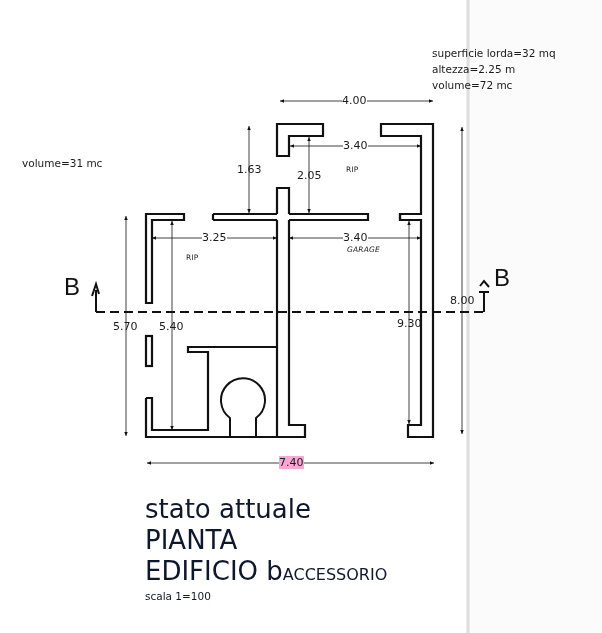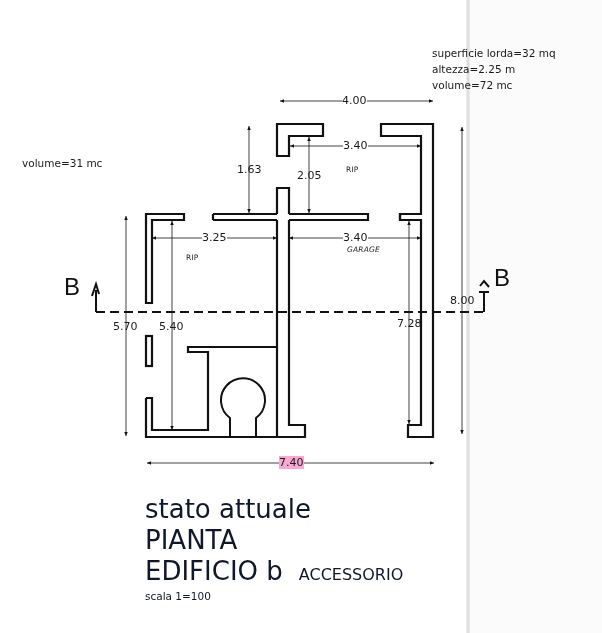--- a/index.html
+++ b/index.html
@@ -68,21 +68,21 @@
       top: 494px;
       color: #0f172a;
     }
     .t1, .t2, .t3 {
       font-size: 26px;
       line-height: 31px;
       white-space: nowrap;
     }
     .t3 .sub {
       font-size: 16px;
-      margin-left: 16px;
+      margin-left: 0;
     }
     .scale {
       font-size: 10.5px;
     }
   </style>
 </head>
 <body>
 
 <div class="page-right"></div>
 <div class="page-edge"></div>
@@ -151,21 +151,21 @@
 
 <div class="dim" style="left:342px; top:94px; background:#fff;">4.00</div>
 <div class="dim" style="left:343px; top:139px; background:#fff;">3.40</div>
 <div class="dim" style="left:237px; top:163px;">1.63</div>
 <div class="dim" style="left:297px; top:169px;">2.05</div>
 <div class="dim" style="left:202px; top:231px; background:#fff;">3.25</div>
 <div class="dim" style="left:343px; top:231px; background:#fff;">3.40</div>
 <div class="dim" style="left:450px; top:274px;margin-top:20px;">8.00</div>
 <div class="dim" style="left:113px; top:320px;">5.70</div>
 <div class="dim" style="left:159px; top:320px;">5.40</div>
-<div class="dim" style="left:397px; top:317px;">7.28</div>
+<div class="dim" style="left:397px; top:317px;">9.30</div>
 <div class="dim" style="left:279px; top:456px; background:#f9a8d4;">7.40</div>
 
 <div class="room" style="left:346px; top:165px;">RIP</div>
 <div class="room" style="left:186px; top:253px;">RIP</div>
 <div class="room" style="left:347px; top:245px;font-style:italic;">GARAGE</div>
 
 <div class="section-letter" style="left:64px; top:273px;">B</div>
 <div class="section-letter" style="left:494px; top:264px;">B</div>
 
 <div class="title-block">

